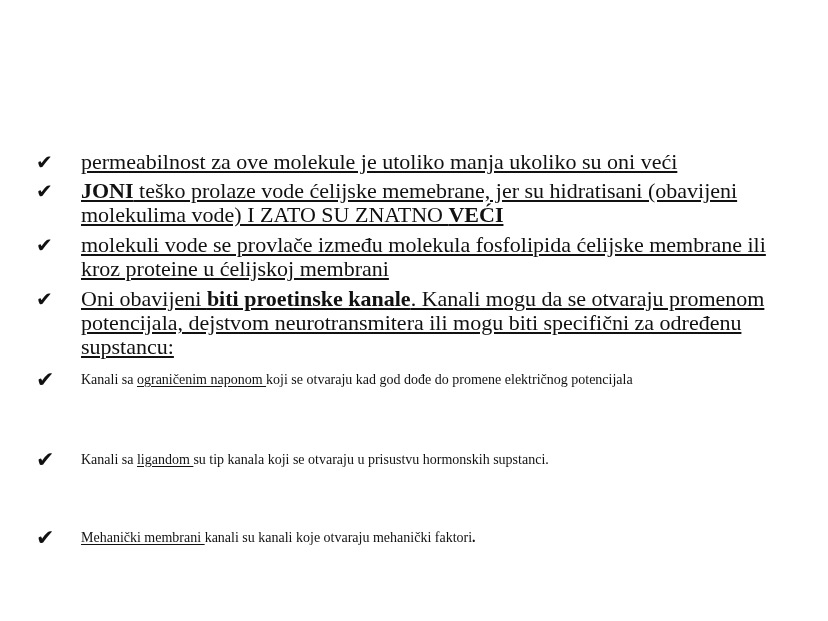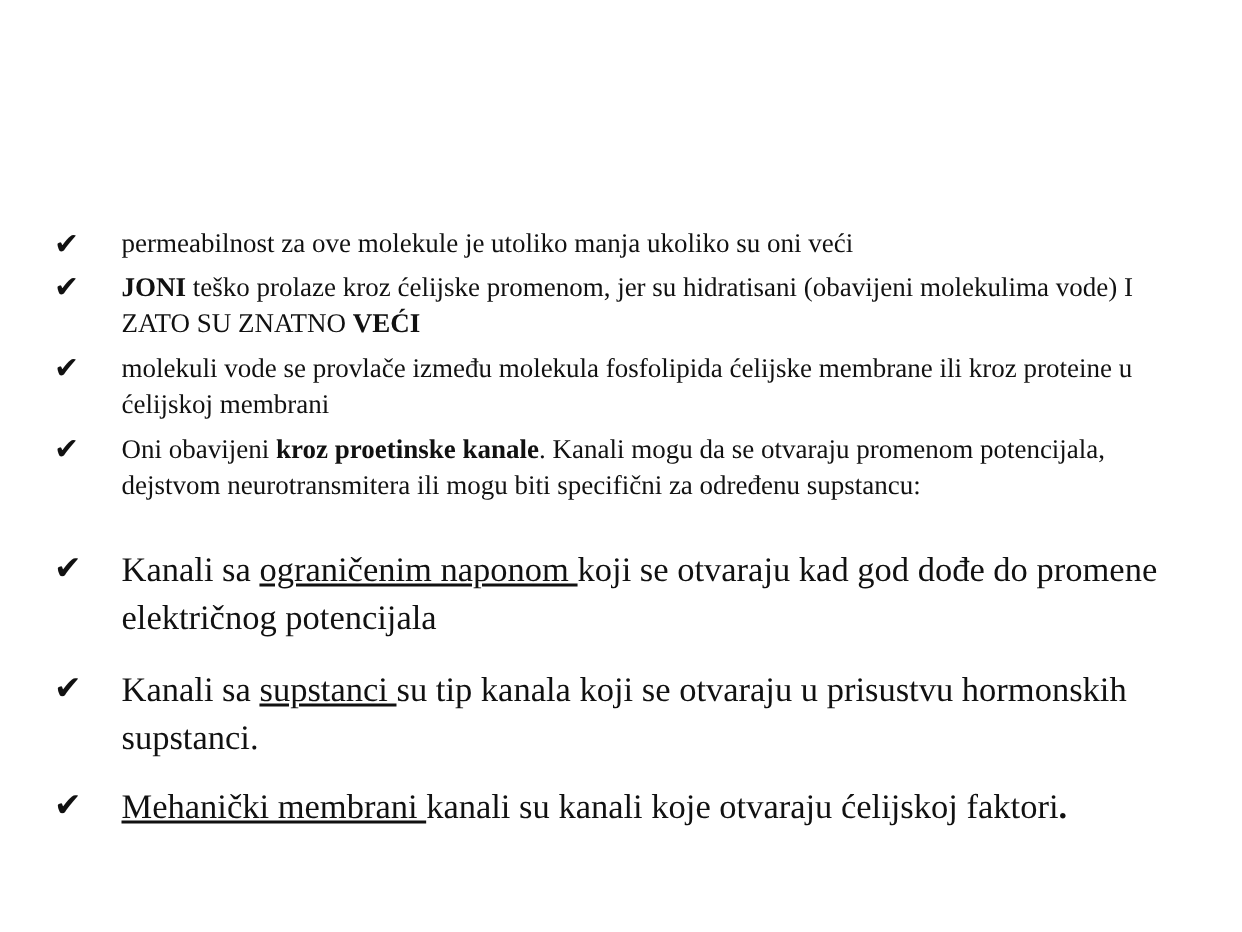--- a/index.html
+++ b/index.html
@@ -35,74 +35,74 @@
       font-family: "DejaVu Sans", sans-serif;
       font-weight: bold;
       color: #111;
     }
     .text {
       position: absolute;
       left: 45px;
       top: 0;
       width: 700px;
     }
-    .small .text { font-size: 18px; line-height: 24px; }
+    .small .text { font-size: 22px; line-height: 24px; text-decoration: underline; }
     .small .check { font-size: 20px; line-height: 24px; }
-    .large .text { font-size: 23px; line-height: 32px; }
+    .large .text { font-size: 14px; line-height: 32px; }
     .large .check { font-size: 22px; line-height: 32px; }
     b { font-weight: bold; }
     u { text-decoration: underline; text-underline-offset: 2px; }
   </style>
 </head>
 <body>
 
 <div class="slide">
 
   <div class="item small" style="top:150px;">
     <span class="check">✔</span>
     <div class="text">
       <span>permeabilnost  za ove molekule je utoliko manja ukoliko su oni veći</span>
     </div>
   </div>
 
   <div class="item small" style="top:179px;">
     <span class="check">✔</span>
     <div class="text">
-      <b>JONI</b><span> teško prolaze kroz ćelijske promenom, jer su hidratisani (obavijeni molekulima vode) I ZATO SU ZNATNO </span><b>VEĆI</b>
+      <b>JONI</b><span> teško prolaze vode ćelijske memebrane, jer su hidratisani (obavijeni molekulima vode) I ZATO SU ZNATNO </span><b>VEĆI</b>
     </div>
   </div>
 
   <div class="item small" style="top:233px;">
     <span class="check">✔</span>
     <div class="text">
       <span>molekuli vode se provlače između molekula fosfolipida ćelijske membrane ili kroz proteine u ćelijskoj membrani</span>
     </div>
   </div>
 
   <div class="item small" style="top:287px;">
     <span class="check">✔</span>
     <div class="text">
-      <span>Oni obavijeni </span><b>kroz proetinske kanale</b><span>. Kanali mogu da se otvaraju promenom potencijala, dejstvom neurotransmitera ili mogu biti specifični za određenu supstancu:</span>
+      <span>Oni obavijeni </span><b>biti proetinske kanale</b><span>. Kanali mogu da se otvaraju promenom potencijala, dejstvom neurotransmitera ili mogu biti specifični za određenu supstancu:</span>
     </div>
   </div>
 
   <div class="item large" style="top:364px;">
     <span class="check">✔</span>
     <div class="text">
       <span>Kanali sa </span><u>ograničenim naponom </u><span>koji se otvaraju kad god dođe do promene električnog potencijala</span>
     </div>
   </div>
 
   <div class="item large" style="top:444px;">
     <span class="check">✔</span>
     <div class="text">
-      <span>Kanali sa </span><u>supstanci </u><span>su tip kanala koji se otvaraju u prisustvu hormonskih supstanci.</span>
+      <span>Kanali sa </span><u>ligandom </u><span>su tip kanala koji se otvaraju u prisustvu hormonskih supstanci.</span>
     </div>
   </div>
 
   <div class="item large" style="top:522px;">
     <span class="check">✔</span>
     <div class="text">
-      <u>Mehanički membrani </u><span>kanali su kanali koje otvaraju ćelijskoj faktori</span><b>.</b>
+      <u>Mehanički membrani </u><span>kanali su kanali koje otvaraju mehanički faktori</span><b>.</b>
     </div>
   </div>
 
 </div>
 
 </body></html>

